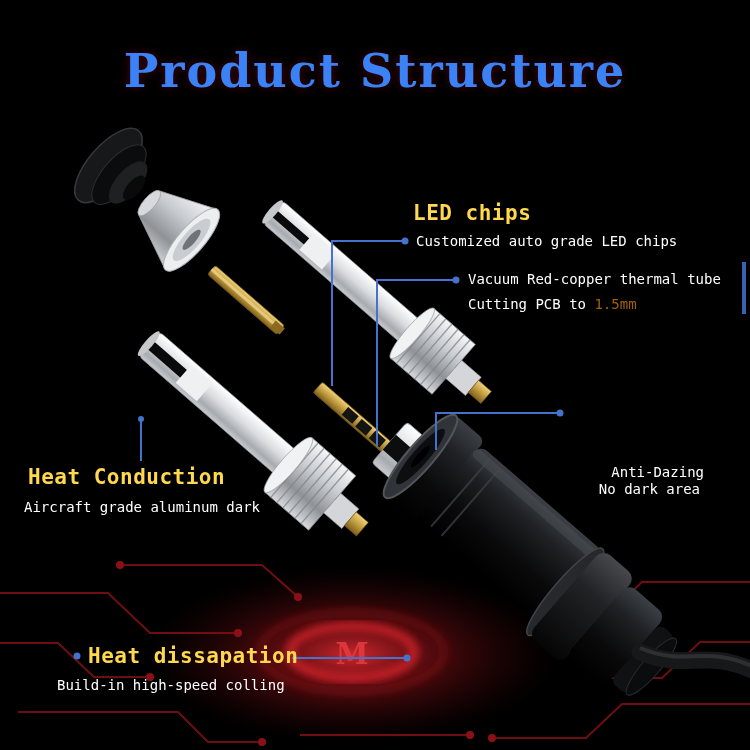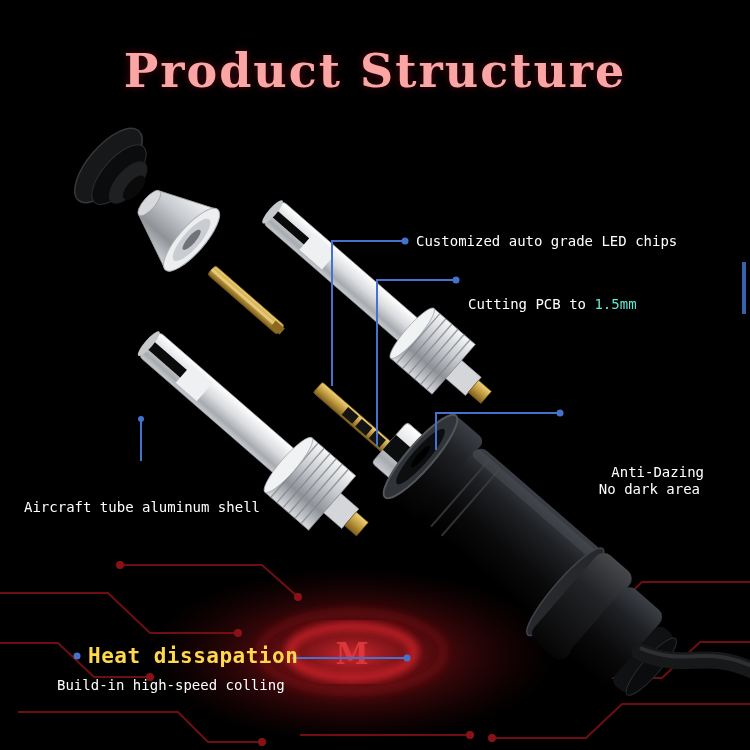--- a/index.html
+++ b/index.html
@@ -8,32 +8,32 @@
     width:750px; height:750px; overflow:hidden;
     font-family:"DejaVu Sans Mono", monospace;
   }
   .stage { position:relative; width:750px; height:750px; background:#000; }
   svg.diagram { position:absolute; left:0; top:0; }
   .title {
     position:absolute; top:44px; left:0; width:100%;
     text-align:center;
     font-family:"DejaVu Serif", serif; font-weight:bold;
     font-size:46px; letter-spacing:2px;
-    color:#fca5a5;
+    color:#3b82f6;
     text-shadow:0 0 8px rgba(170,15,40,.45);
     white-space:nowrap;
   }
   .lbl {
     position:absolute; color:#ffffff; font-size:14px;
     white-space:nowrap; line-height:1.2;
   }
   .lbl.hd {
     color:#ffd84d; font-size:21px; font-weight:bold; letter-spacing:.5px;
   }
-  .accent { color:#5eead4; }
+  .accent { color:#a16207; }
 </style>
 </head>
 <body>
 
 <div class="stage">
 
   <svg class="diagram" width="750" height="750" viewBox="0 0 750 750">
     <defs>
       <linearGradient id="gSilver" x1="0" y1="0" x2="0" y2="1">
         <stop offset="0" stop-color="#f5f6f7"></stop>
@@ -214,25 +214,28 @@
       <circle cx="456" cy="280" r="3.5"></circle>
       <circle cx="560" cy="413" r="3.5"></circle>
       <circle cx="141" cy="419" r="3"></circle>
       <circle cx="407" cy="658" r="3.5"></circle>
       <circle cx="77" cy="656" r="3.5"></circle>
     </g>
   </svg>
 
   <div class="title">Product Structure</div>
 
+  <div class="lbl hd" style="left:413px;top:201px">LED chips</div>
   <div class="lbl" style="left:416px;top:233px">Customized auto grade LED chips</div>
 
+  <div class="lbl" style="left:468px;top:271px">Vacuum Red-copper thermal tube</div>
   <div class="lbl" style="left:468px;top:296px"><span>Cutting PCB to </span><span class="accent">1.5mm</span></div>
 
   <div class="lbl" style="right:46px;top:464px">Anti-Dazing</div>
   <div class="lbl" style="right:50px;top:481px">No dark area</div>
 
-  <div class="lbl" style="left:24px;top:499px">Aircraft tube aluminum shell</div>
+  <div class="lbl hd" style="left:28px;top:465px">Heat Conduction</div>
+  <div class="lbl" style="left:24px;top:499px">Aircraft grade aluminum dark</div>
 
   <div class="lbl" style="left:57px;top:677px">Build-in high-speed colling</div>
   <div class="lbl hd" style="left:88px;top:644px">Heat dissapation</div>
 
 </div>
 
 </body></html>

